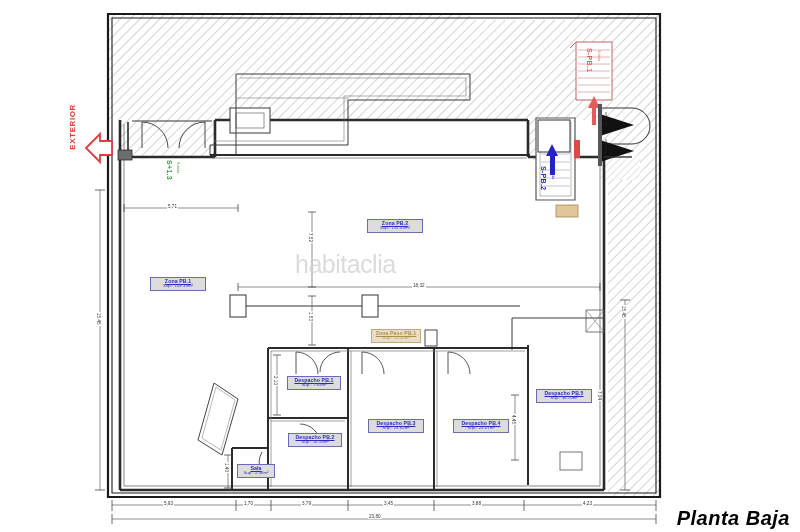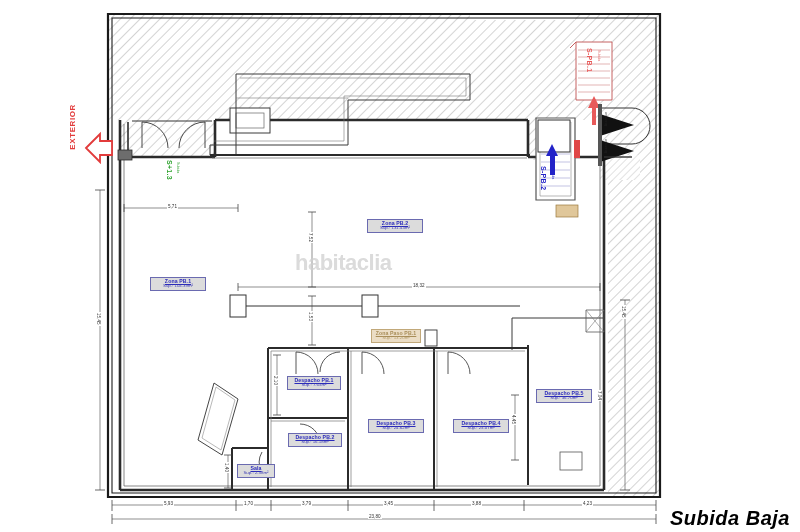--- a/index.html
+++ b/index.html
@@ -42,22 +42,22 @@
   .dim{position:absolute;font-size:4.6px;color:#333;white-space:nowrap;
        background:#fff;padding:0 1px;}
   .dimv{position:absolute;font-size:4.6px;color:#333;white-space:nowrap;
         writing-mode:vertical-rl;background:#fff;padding:1px 0;}
 
   
   .title{position:absolute;right:10px;bottom:2px;font-style:italic;font-weight:bold;
          font-size:20px;color:#000;letter-spacing:.5px;
          font-family:"Liberation Sans", sans-serif;}
 
-  .wm{position:absolute;left:295px;top:250px;font-size:22px;color:#cfcfcf;
-      font-weight:bold;letter-spacing:-.5px;opacity:.75;}
+  .wm{position:absolute;left:295px;top:250px;font-size:25px;color:#cfcfcf;
+      font-weight:normal;letter-spacing:-.5px;opacity:.75;}
 </style>
 </head>
 <body>
 
 <svg id="plan" viewBox="0 0 800 532">
   <defs>
     <pattern id="hatch" width="7" height="7" patternTransform="rotate(45)" patternUnits="userSpaceOnUse">
       <rect width="7" height="7" fill="#ffffff"></rect>
       <line x1="0" y1="0" x2="0" y2="7" stroke="#a9a9a9" stroke-width="1"></line>
     </pattern>
@@ -375,13 +375,13 @@
 <div class="dim" style="left:167px;top:204px;">5,71</div>
 <div class="dim" style="left:412px;top:283px;">18,32</div>
 
 <div class="dimv" style="left:308px;top:232px;">7,52</div>
 <div class="dimv" style="left:308px;top:311px;">1,53</div>
 <div class="dimv" style="left:273px;top:375px;">2,10</div>
 <div class="dimv" style="left:511px;top:414px;">4,45</div>
 <div class="dimv" style="left:597px;top:390px;">7,04</div>
 <div class="dimv" style="left:224px;top:462px;">1,40</div>
 
-<div class="title">Subida Baja</div>
+<div class="title">Planta Baja</div>
 
 </body></html>

